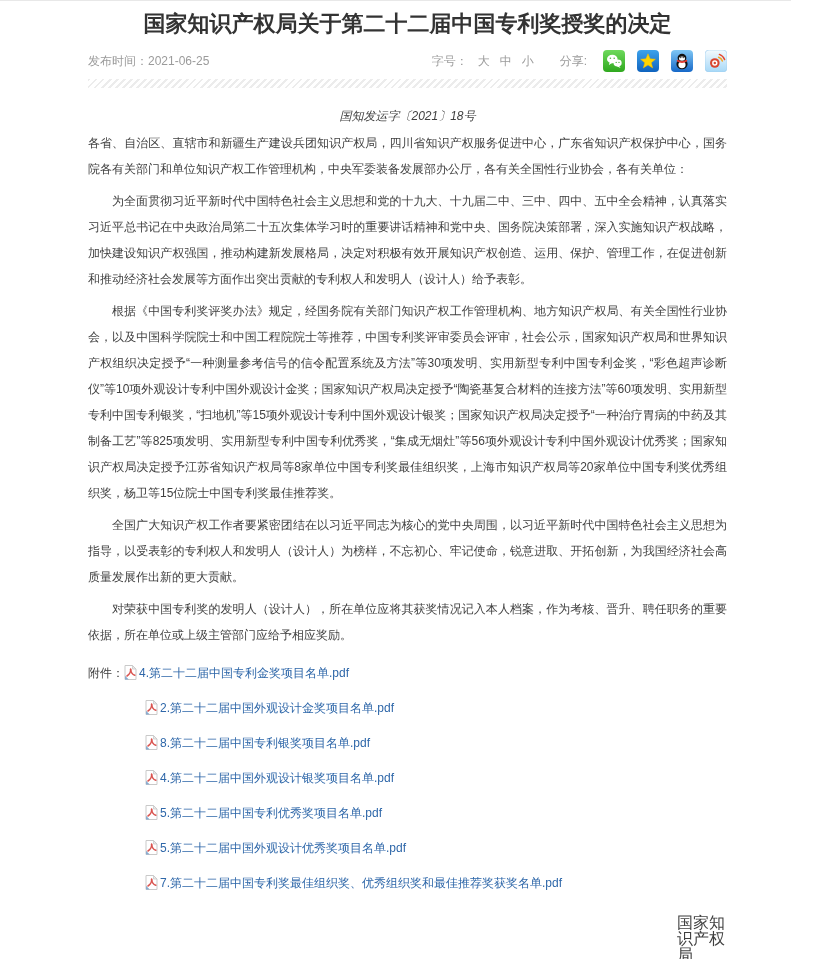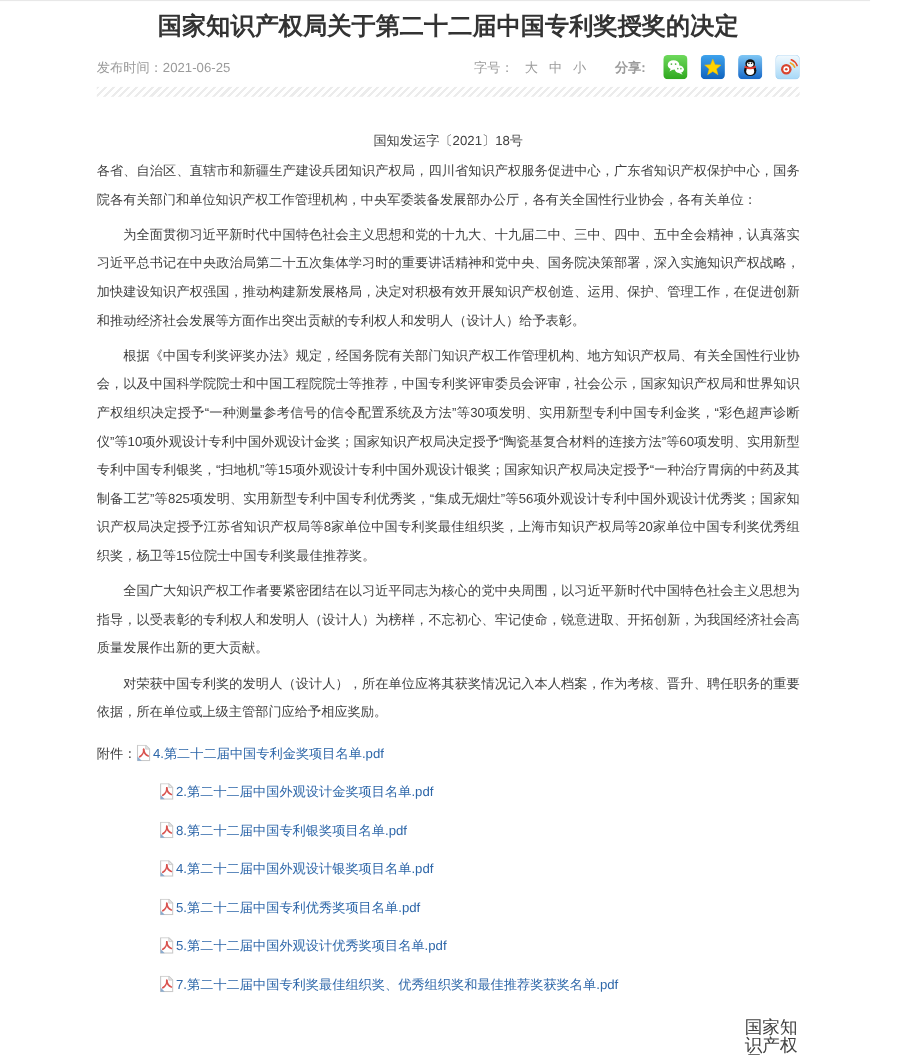--- a/index.html
+++ b/index.html
@@ -18,31 +18,31 @@
   }
 
   .meta-row {
     margin-top:12px; height:24px;
     display:flex; justify-content:space-between; align-items:center;
     font-size:12px; color:#9b9b9b;
   }
   .meta-left { display:flex; align-items:center; }
   .meta-right { display:flex; align-items:center; }
   .fs-opt { margin-left:10px; cursor:pointer; }
-  .share-label { margin-left:26px; margin-right:4px;font-weight:bold; }
+  .share-label { margin-left:26px; margin-right:4px; }
   .share-icon { width:22px; height:22px; margin-left:12px; cursor:pointer; display:block; }
 
   .divider {
     margin-top:6px; height:9px;
     background:repeating-linear-gradient(135deg,#ececec 0 2px,#ffffff 2px 5px);
   }
 
   .doc-number {
-    margin-top:27px; font-size:12px; line-height:27px;
-    color:#3f3f3f; text-align:center;
+    margin-top:15px; font-size:12px; line-height:27px;
+    color:#3f3f3f; text-align:center;font-style:italic;
   }
 
   .article { margin-top:0; }
   .article p {
     margin:0 0 6px; font-size:12px; line-height:26px;
     color:#3f3f3f; text-align:justify;
   }
   .article p.indent { text-indent:2em; }
 
   .attachments { margin-top:8px; font-size:12px; color:#3f3f3f; }

